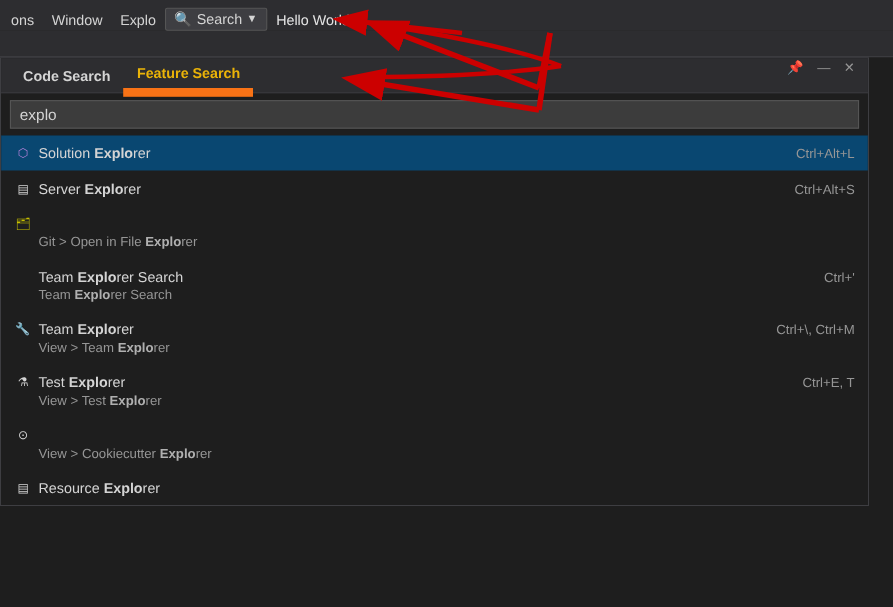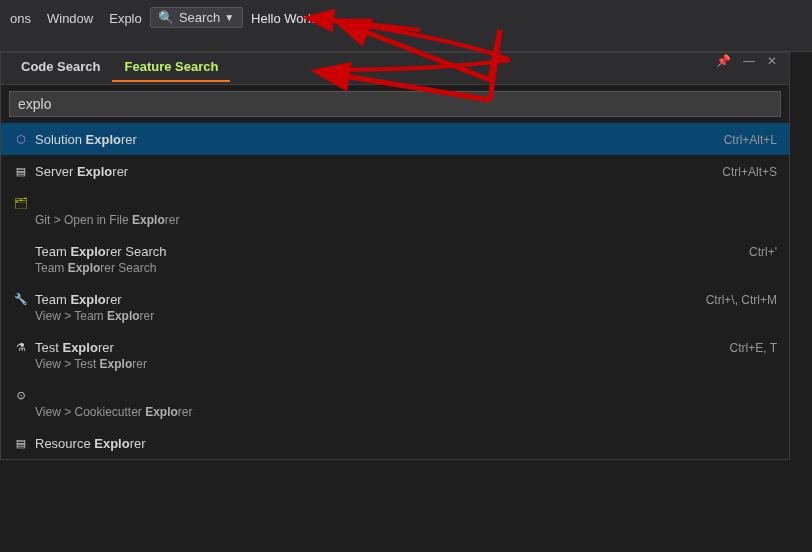--- a/index.html
+++ b/index.html
@@ -86,22 +86,22 @@
     }
     .tab {
       padding: 6px 12px;
       font-size: 13px;
       font-weight: bold;
       color: #d4d4d4;
       cursor: pointer;
       border-bottom: 2px solid transparent;
     }
     .tab.active {
-      color: #bef264;
-      border-bottom: 2px solid #f97316;
+      color: #eab308;
+      border-bottom: 8px solid #f97316;
     }
 
     .panel-controls {
       display: flex;
       gap: 4px;
       align-items: center;
     }
     .panel-ctrl-btn {
       background: none;
       border: none;

